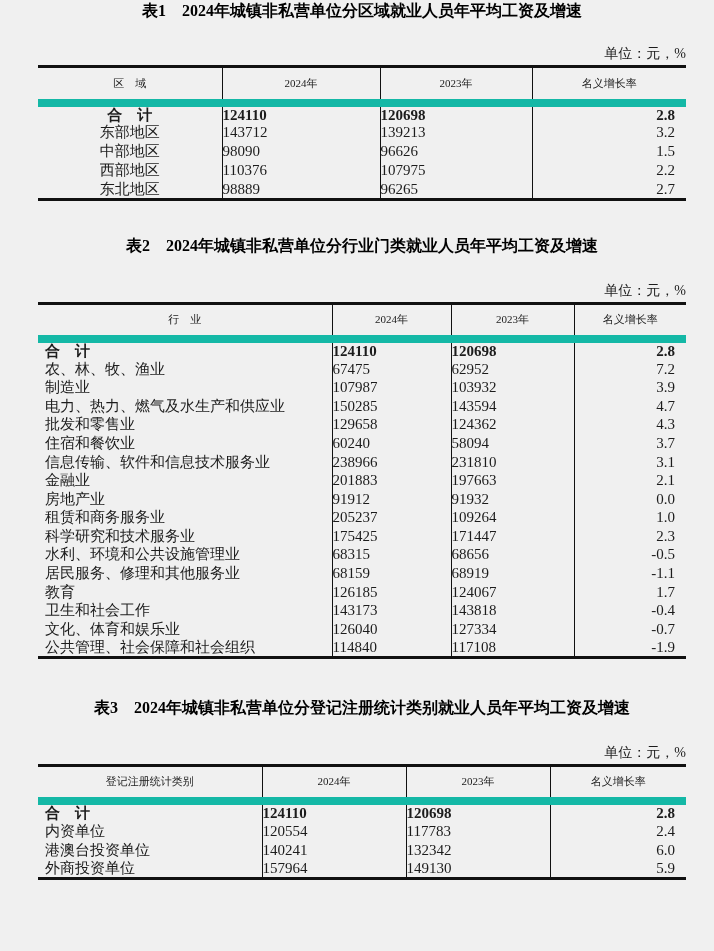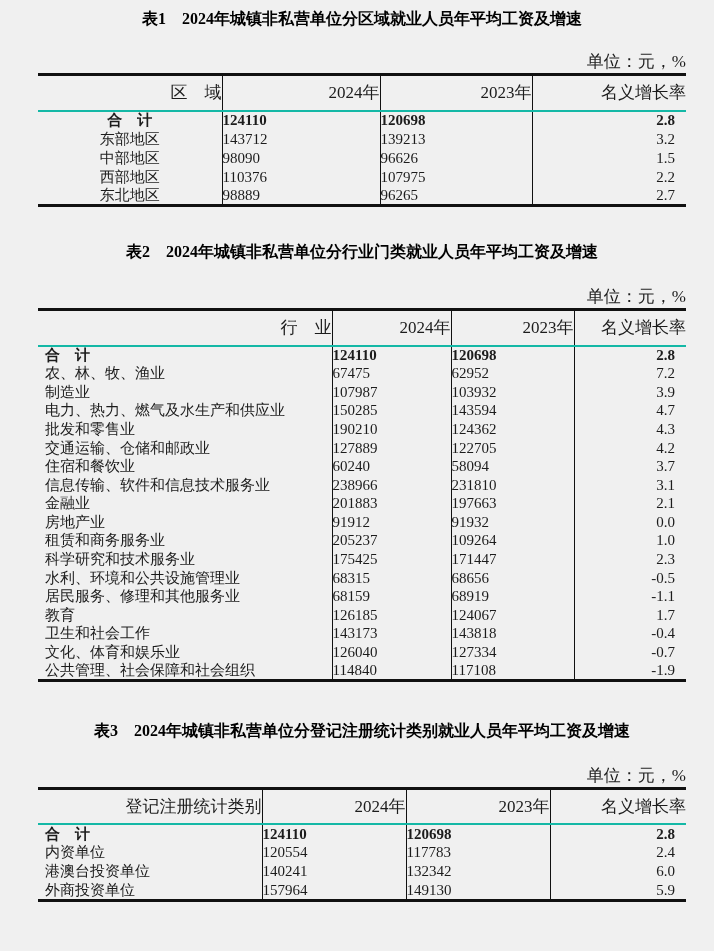--- a/index.html
+++ b/index.html
@@ -3,59 +3,59 @@
 <meta charset="utf-8">
 <style>
   * { box-sizing: border-box; }
   html, body {
     margin: 0; padding: 0;
     width: 714px; height: 951px;
     background: #f0f0f0;
     font-family: "Liberation Serif", "DejaVu Serif", serif;
     color: #1c1c1c;
   }
-  .page { padding: 8px 28px 0 38px; width: 714px; }
+  .page { padding: 0 28px 0 38px; width: 714px; }
 
   .tbl-title {
     margin: 0;
     text-align: center;
     font-size: 16px;
     font-weight: bold;
     color: #000;
     height: 21px;
     line-height: 21px;
     white-space: nowrap;
   }
   .unit-label {
     text-align: right;
-    font-size: 17px;
+    font-size: 14px;
     height: 18px;
     line-height: 18px;
     margin: 24px 0 2px 0;
     color: #1c1c1c;
   }
   #section-2 .tbl-title { margin-top: 34px; }
   #section-2 .unit-label { margin-top: 26px; }
   #section-3 .tbl-title { margin-top: 38px; }
   #section-3 .unit-label { margin-top: 26px; }
 
   table.data-table {
     width: 648px;
     border-collapse: collapse;
     table-layout: fixed;
     border-top: 3px solid #111;
     border-bottom: 3px solid #111;
   }
   .data-table th {
     font-weight: normal;
-    font-size: 17px;
+    font-size: 11px;
     height: 36px;
-    text-align: right;
+    text-align: center;
     padding: 0;
-    border-bottom: 2px solid #14b8a6;
+    border-bottom: 8px solid #14b8a6;
     white-space: nowrap;
   }
   .data-table th + th, .data-table td + td { border-left: 1px solid #111; }
   .data-table td {
     font-size: 15px;
     padding: 0;
     line-height: 1.1;
     white-space: nowrap;
     overflow: hidden;
   }
@@ -171,29 +171,23 @@
             <td class="c3">3.9</td>
           </tr>
           <tr>
             <td class="c0">电力、热力、燃气及水生产和供应业</td>
             <td class="c1">150285</td>
             <td class="c2">143594</td>
             <td class="c3">4.7</td>
           </tr>
           <tr>
             <td class="c0">批发和零售业</td>
-            <td class="c1">190210</td>
+            <td class="c1">129658</td>
             <td class="c2">124362</td>
             <td class="c3">4.3</td>
-          </tr>
-          <tr>
-            <td class="c0">交通运输、仓储和邮政业</td>
-            <td class="c1">127889</td>
-            <td class="c2">122705</td>
-            <td class="c3">4.2</td>
           </tr>
           <tr>
             <td class="c0">住宿和餐饮业</td>
             <td class="c1">60240</td>
             <td class="c2">58094</td>
             <td class="c3">3.7</td>
           </tr>
           <tr>
             <td class="c0">信息传输、软件和信息技术服务业</td>
             <td class="c1">238966</td>

